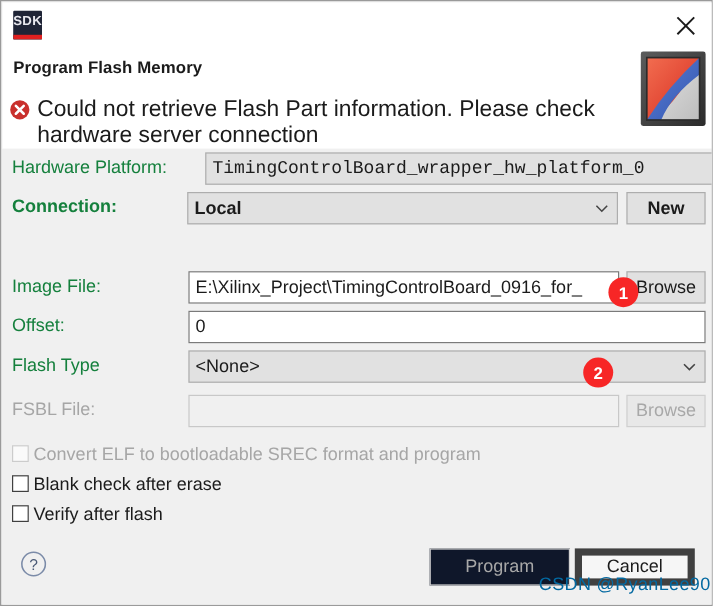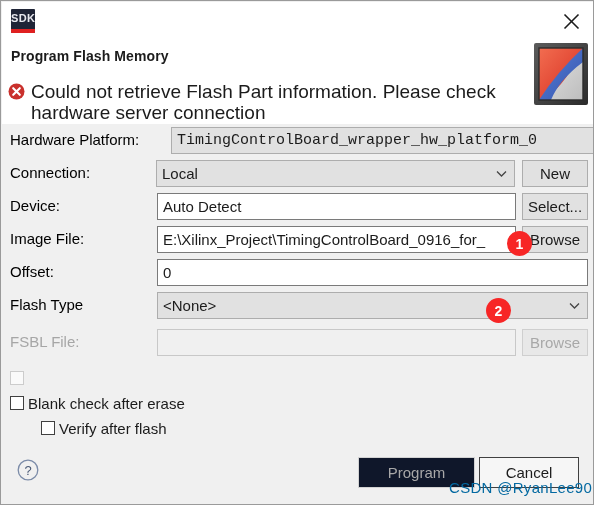--- a/index.html
+++ b/index.html
@@ -128,21 +128,21 @@
     left: 0;
     width: 592px;
     height: 30px;
   }
 
   .lbl {
     position: absolute;
     left: 8px;
     top: 4px;
     font-size: 15px;
-    color: #000000;
+    color: #15803d;
     white-space: nowrap;
   }
   .lbl.disabled { color: #a6a6a6; }
 
   .ctrl {
     position: absolute;
     top: 0;
     height: 27px;
     box-sizing: border-box;
     font-size: 15px;
@@ -262,21 +262,21 @@
     background: #0f172a;
     border: 1px solid #d2d2d2;
     color: #a8a8a8;
     cursor: default;
   }
   .footer-btn.cancel {
     left: 478px;
     top: 456px;
     width: 100px;
     background: #f6f6f6;
-    border: 1px solid #404040;
+    border: 6px solid #404040;
     color: #1b1b1b;
   }
 
   
   .badge {
     position: absolute;
     width: 25px;
     height: 25px;
     border-radius: 50%;
     background: #f72626;
@@ -367,36 +367,31 @@
     <div class="row" style="top:3px;">
       <div class="lbl">Hardware Platform:</div>
       <div class="ctrl combo" style="left:169px; width:451px;font-family:Liberation Mono, monospace;">
         <span>TimingControlBoard_wrapper_hw_platform_0</span>
         <svg class="chev" viewBox="0 0 11 7">
           <path d="M1 1 L5.5 5.5 L10 1" fill="none" stroke="#444" stroke-width="1.3"></path>
         </svg>
       </div>
     </div>
 
-    <div class="row" style="top:36px;">
+    <div class="row" style="top:36px;font-weight:bold;">
       <div class="lbl">Connection:</div>
       <div class="ctrl combo" style="left:154px; width:359px;">
         <span>Local</span>
         <svg class="chev" viewBox="0 0 11 7">
           <path d="M1 1 L5.5 5.5 L10 1" fill="none" stroke="#444" stroke-width="1.3"></path>
         </svg>
       </div>
       <div class="btn" style="left:520px; width:66px;">New</div>
     </div>
 
-    <div class="row" style="top:69px;">
-      <div class="lbl">Device:</div>
-      <div class="ctrl textfield" style="left:155px; width:359px;">Auto Detect</div>
-      <div class="btn" style="left:520px; width:66px;">Select...</div>
-    </div>
 
     <div class="row" style="top:102px;">
       <div class="lbl">Image File:</div>
       <div class="ctrl textfield" style="left:155px; width:359px;">E:\Xilinx_Project\TimingControlBoard_0916_for_</div>
       <div class="btn" style="left:520px; width:66px;">Browse</div>
     </div>
 
     <div class="row" style="top:135px;">
       <div class="lbl">Offset:</div>
       <div class="ctrl textfield" style="left:155px; width:431px;">0</div>
@@ -413,28 +408,29 @@
     </div>
 
     <div class="row" style="top:205px;">
       <div class="lbl disabled">FSBL File:</div>
       <div class="ctrl textfield disabled" style="left:155px; width:359px;"></div>
       <div class="btn disabled" style="left:520px; width:66px;">Browse</div>
     </div>
 
     <div class="cbrow" style="top:243px;">
       <div class="cbox disabled"></div>
+      <div class="cblabel disabled">Convert ELF to bootloadable SREC format and program</div>
     </div>
 
     <div class="cbrow" style="top:268px;">
       <div class="cbox"></div>
       <div class="cblabel">Blank check after erase</div>
     </div>
 
-    <div class="cbrow" style="top:293px;padding-left:31px;">
+    <div class="cbrow" style="top:293px;">
       <div class="cbox"></div>
       <div class="cblabel">Verify after flash</div>
     </div>
   </div>
 
   <svg class="help-icon" viewBox="0 0 22 22">
     <circle cx="11" cy="11" r="9.8" fill="none" stroke="#7b8ba8" stroke-width="1.3"></circle>
     <text x="11" y="15.6" text-anchor="middle" font-size="13" font-family="Liberation Sans, sans-serif" fill="#4a5a76">?</text>
   </svg>
 

